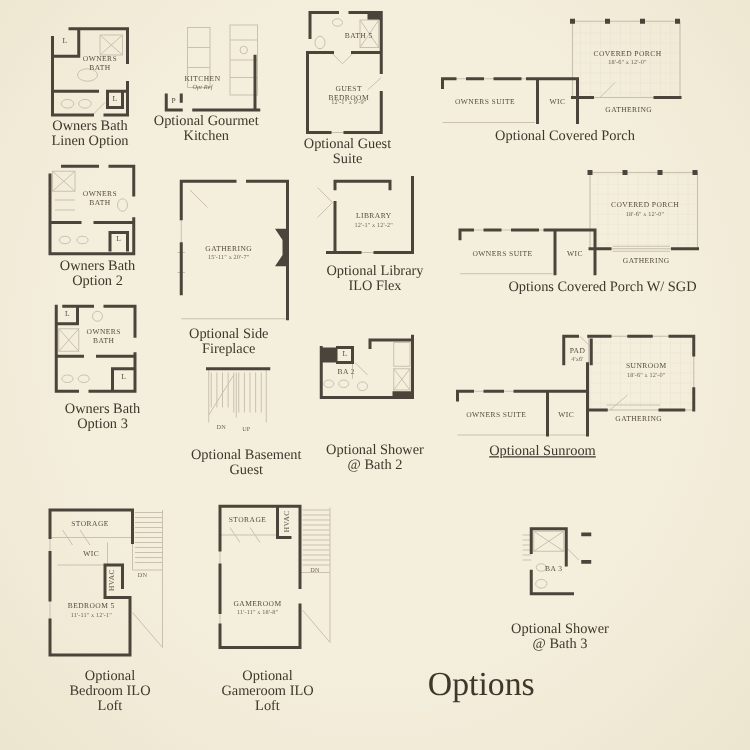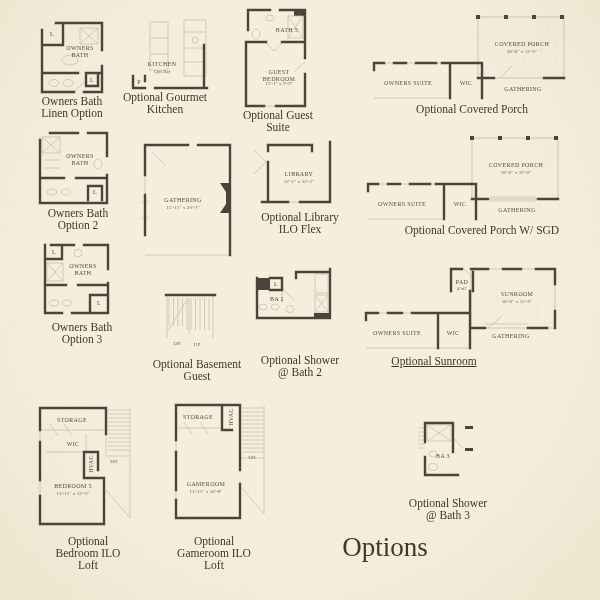--- a/index.html
+++ b/index.html
@@ -68,21 +68,21 @@
         <ellipse class="t" cx="26" cy="10" rx="4" ry="3"></ellipse>
       <path class="t" d="M22,35 L30,43 L38,35 M61,54 L50,64 M20,98 H32"></path>
       <path class="w" d="M4,2 H26 M36,2 H61 M61,2 V50 M61,66 V98 M4,2 V22 M2,34 V98 M2,98 H20 M32,98 H61 M2,34 H22 M38,34 H61"></path>
     </svg>
     <span class="rl" style="left:57px;top:24px;">BATH 5</span>
     <span class="rl" style="left:49px;top:70px;">GUEST BEDROOM</span>
     <span class="dm" style="left:49px;top:77px;">12'-1" x 9'-9"</span>
     <div class="cap" style="left:0;top:104px;width:96px;">Optional Guest Suite</div>
   </div>
 
-  <div class="opt" style="left:372px;top:10px;width:212px;height:108px;">
+  <div class="opt" style="left:352px;top:10px;width:212px;height:108px;">
     <svg class="plan" style="left:0;top:0;" width="212" height="92">
       <defs>
           <pattern id="g1" width="8" height="8" patternUnits="userSpaceOnUse">
             <path d="M8,0 H0 V8" stroke="#e6e0ca" fill="none" stroke-width="0.6"></path>
           </pattern>
         </defs>
       <rect x="106" y="7" width="86" height="61" fill="url(#g1)" stroke="#c7c1ae" stroke-width="0.9"></rect>
       <rect class="f" x="104" y="5" width="4" height="4"></rect>
         <rect class="f" x="132" y="5" width="4" height="4"></rect>
       <rect class="f" x="160" y="5" width="4" height="4"></rect>
@@ -116,20 +116,22 @@
   </div>
 
   <div class="opt" style="left:128px;top:140px;width:110px;height:150px;">
     <svg class="plan" style="left:0;top:0;" width="110" height="120">
       <path class="t" d="M17,35 V55 M17,115 H102 M24,12 L38,26 M14,62 H20 M14,78 H20"></path>
       <path class="f" d="M92,43 L103,43 L103,73 L92,73 L98,64 L98,52 Z"></path>
       <path class="w" d="M17,5 H60 M70,5 H102 M102,5 V115 M17,5 V35 M17,55 V95"></path>
     </svg>
     <span class="rl" style="left:55px;top:60px;">GATHERING</span>
     <span class="dm" style="left:55px;top:67px;">15'-11" x 20'-7"</span>
+    <div class="cap" style="left:0;top:122px;width:110px;">Optional Side
+Fireplace</div>
   </div>
 
   <div class="opt" style="left:250px;top:138px;width:100px;height:100px;">
     <svg class="plan" style="left:0;top:0;" width="100" height="78">
       <path class="t" d="M4,12 L16,24 M4,36 L16,24 M38,64 H50"></path>
       <path class="w" d="M18,7 H62 M62,7 V13 M18,7 V13 M80,4 V64 M12,64 H38 M50,64 H80 M18,24 V64"></path>
     </svg>
     <span class="rl" style="left:49px;top:36px;">LIBRARY</span>
     <span class="dm" style="left:49px;top:43px;">12'-1" x 12'-2"</span>
     <div class="cap" style="left:0;top:74px;width:100px;">Optional Library
@@ -149,21 +151,21 @@
       <rect class="f" x="160" y="5" width="4" height="4"></rect>
         <rect class="f" x="188" y="5" width="4" height="4"></rect>
       <path class="t" d="M2,53 H110 M2,88 H76 M124,66 H170 M124,70 H170"></path>
       <path class="w" d="M106,68 H122 M172,68 H192 M2,53 H12 M22,53 H34 M44,53 H64 M70,53 H78 M2,53 V60 M78,53 V88 M110,53 V88 M78,53 H110"></path>
     </svg>
     <span class="rl" style="left:150px;top:34px;">COVERED PORCH</span>
     <span class="dm" style="left:150px;top:41px;">18'-6" x 12'-0"</span>
     <span class="rl" style="left:36px;top:73px;">OWNERS SUITE</span>
     <span class="rl" style="left:94px;top:73px;">WIC</span>
     <span class="rl" style="left:151px;top:79px;">GATHERING</span>
-    <div class="cap" style="left:10px;top:94px;width:212px;">Optional Covered Porch W/ SGD</div>
+    <div class="cap" style="left:10px;top:94px;width:212px;">Options Covered Porch W/ SGD</div>
   </div>
 
   <div class="opt" style="left:34px;top:243px;width:96px;height:106px;">
     <svg class="plan" style="left:0;top:0;" width="80" height="74">
       <rect class="t" x="13" y="20" width="16" height="18"></rect>
         <path class="t" d="M13,20 L29,38 M29,20 L13,38"></path>
       <ellipse class="t" cx="20" cy="60" rx="4.5" ry="3"></ellipse>
         <ellipse class="t" cx="33" cy="60" rx="4.5" ry="3"></ellipse>
       <ellipse class="t" cx="44" cy="10" rx="4" ry="4"></ellipse>
       <path class="w" d="M17,2 H40 M50,2 H74 M74,2 V26 M74,40 V70 M11,2 V70 M11,70 H28 M38,70 H74 M28,2 V16 M11,16 H28 M11,42 H32 M44,42 H74 M56,52 H74 M56,52 V70"></path>

